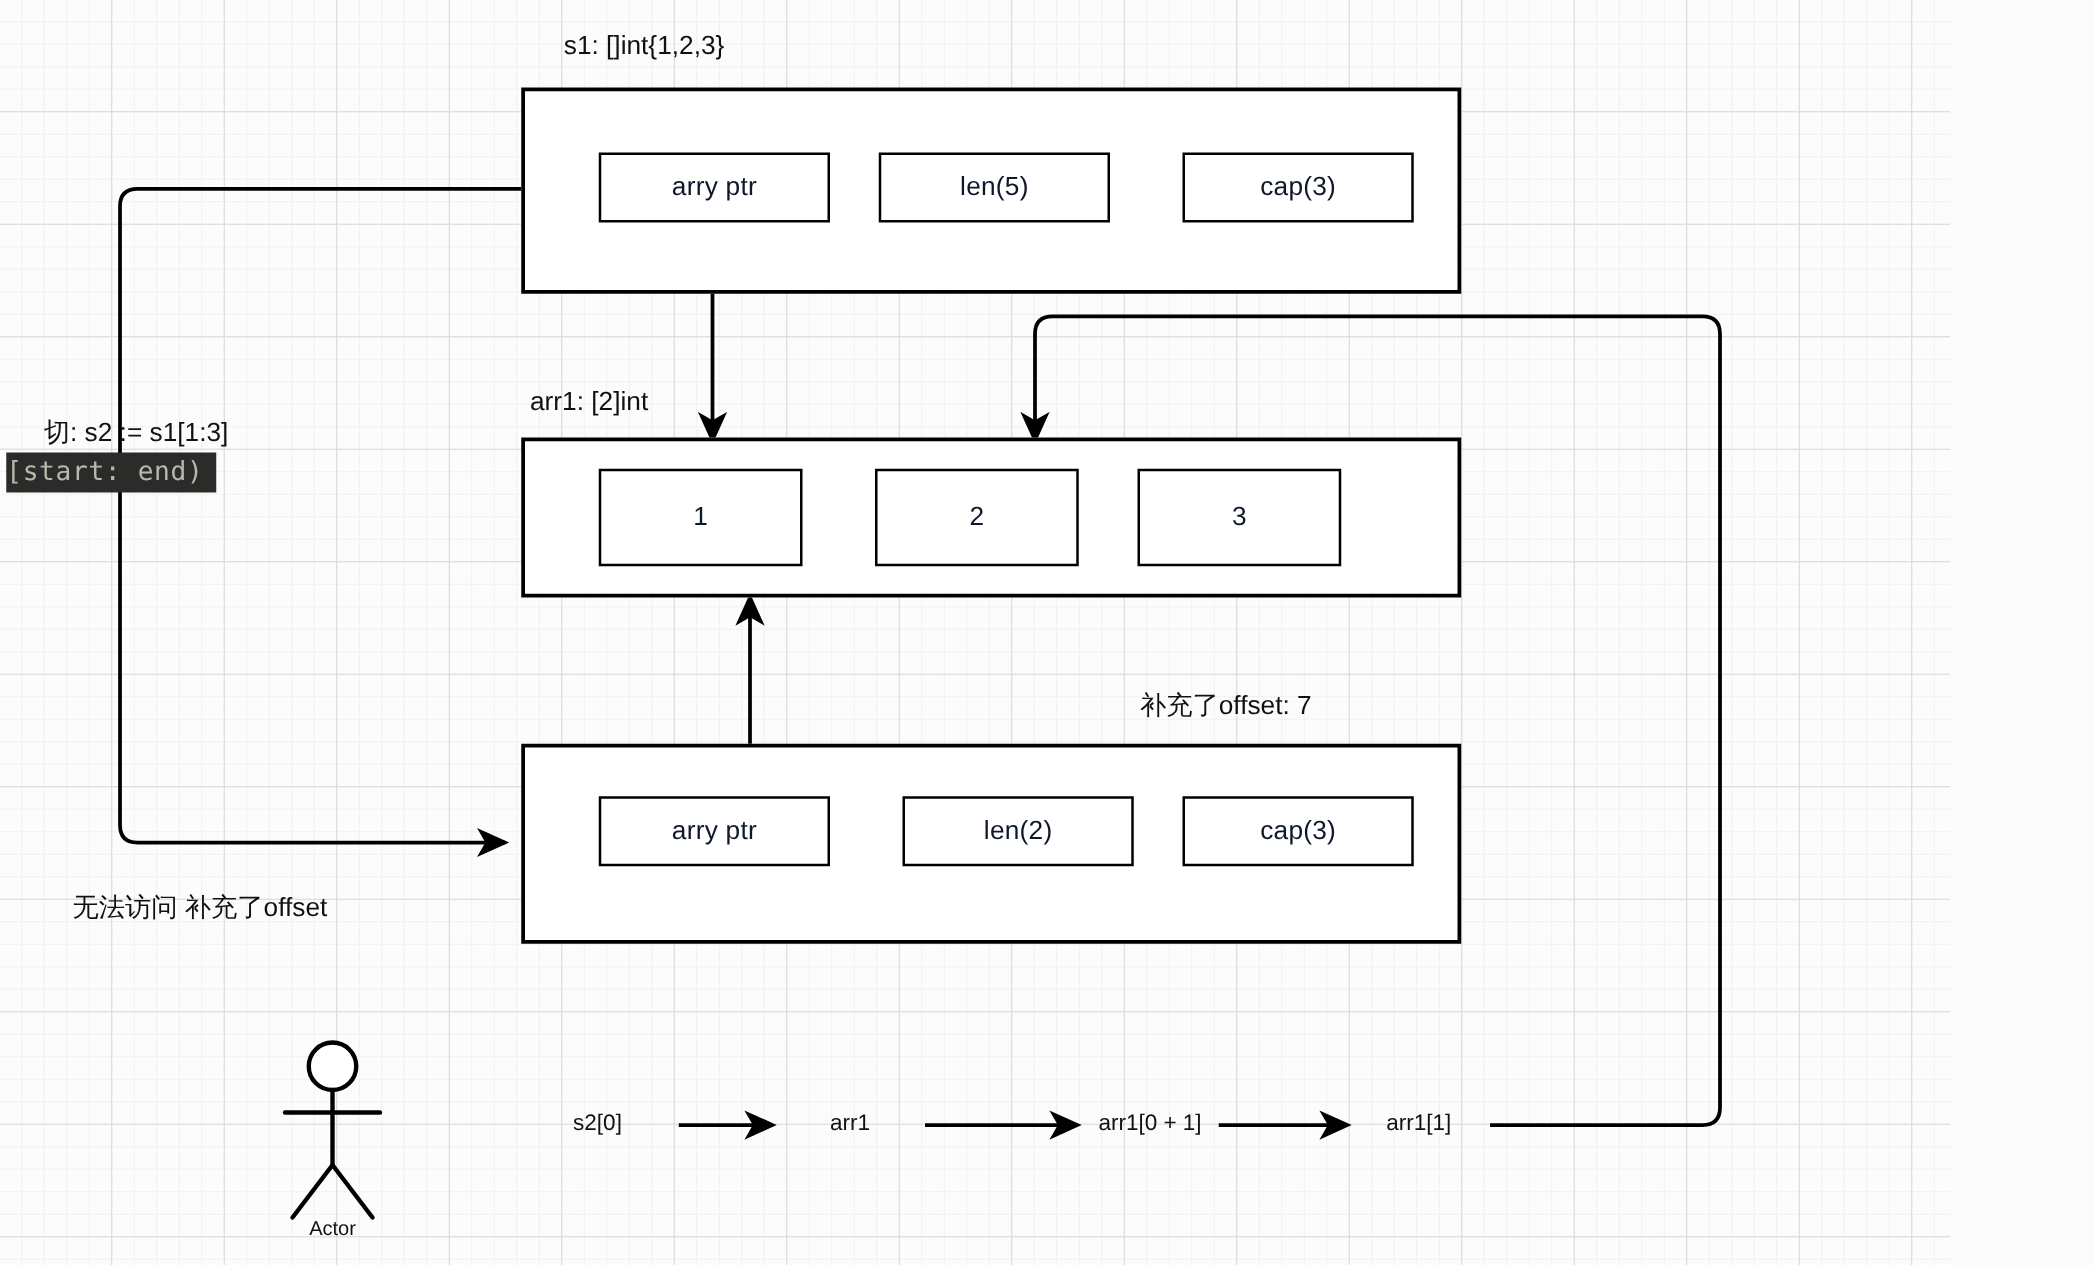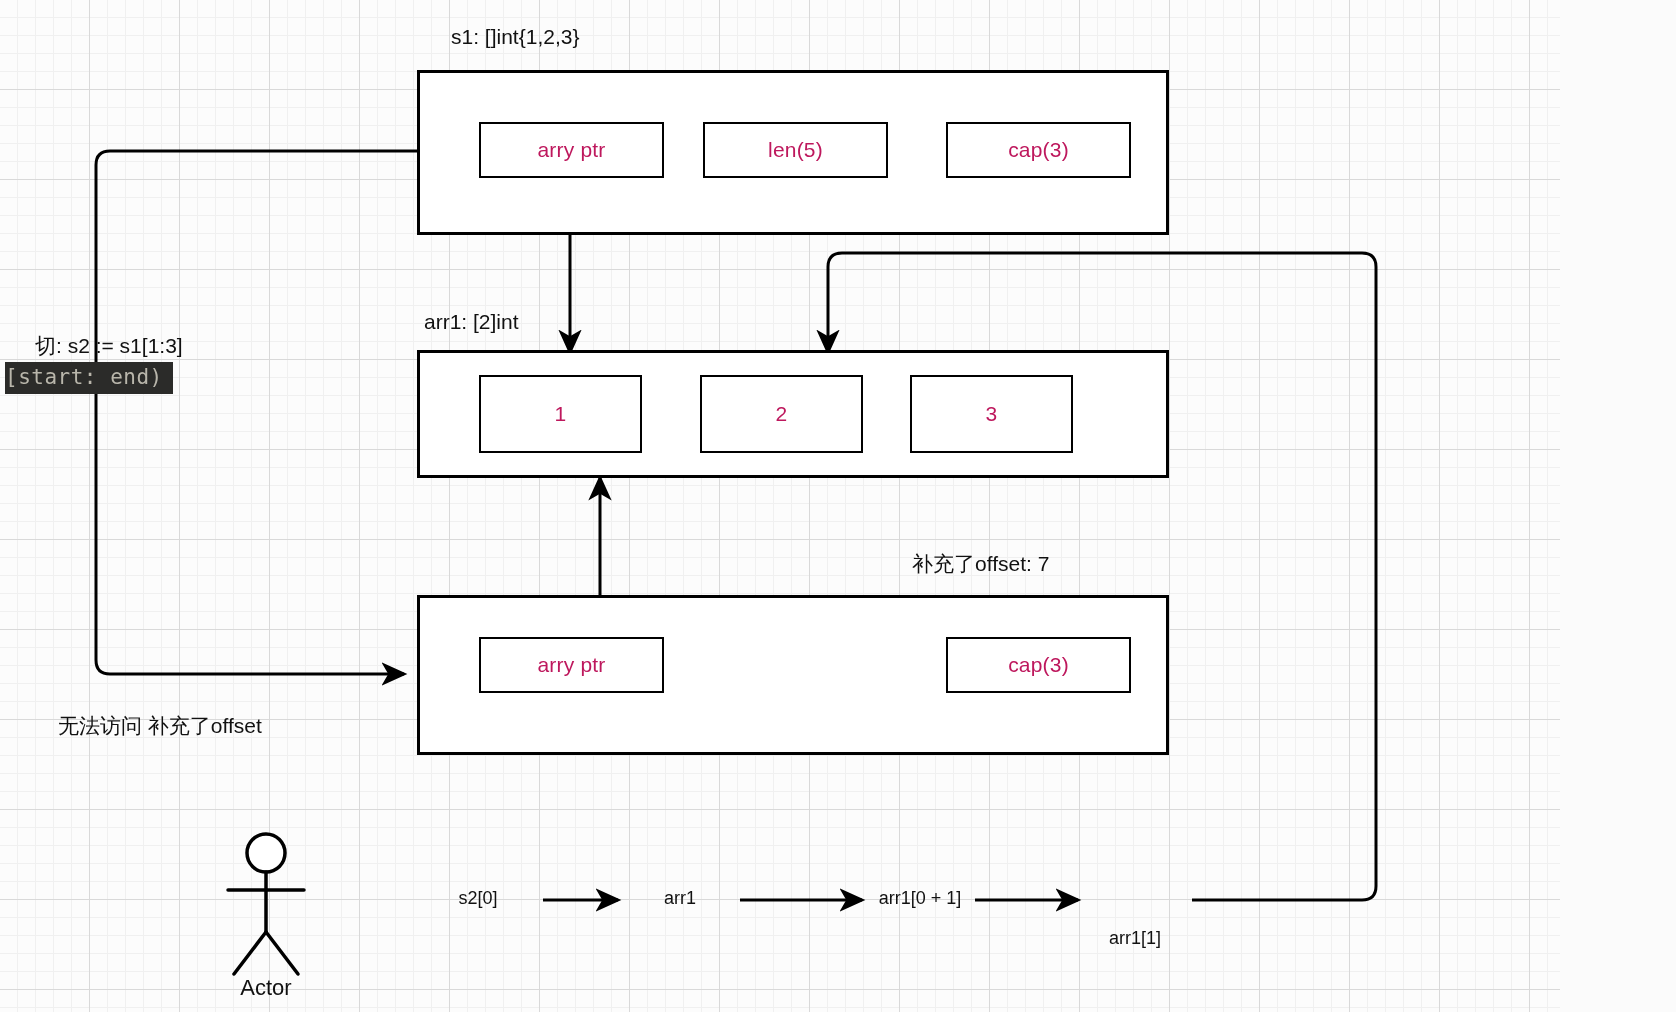--- a/index.html
+++ b/index.html
@@ -53,21 +53,21 @@
   
   .cell {
     position: absolute;
     box-sizing: border-box;
     border: 2px solid #000;
     background: #ffffff;
     display: flex;
     align-items: center;
     justify-content: center;
     font-size: 21px;
-    color: #be185d;
+    color: #0f172a;
     letter-spacing: .2px;
   }
 
   
   .label {
     position: absolute;
     font-size: 21px;
     color: #111;
     white-space: nowrap;
   }
@@ -94,21 +94,21 @@
   .flow-node {
     position: absolute;
     font-size: 18px;
     color: #111;
     white-space: nowrap;
     transform: translateX(-50%);
     text-align: left;
   }
   .actor-caption {
     position: absolute;
-    font-size: 22px;
+    font-size: 16px;
     color: #111;
     white-space: nowrap;
     transform: translateX(-50%);
     text-align: left;
   }
 </style>
 </head>
 <body>
 
 <div id="canvas">
@@ -169,30 +169,33 @@
     <span>3</span>
   </div>
 
   <div class="label-cn" style="left:912px; top:550px;">补充了offset: 7</div>
 
   <div class="struct-box" style="left:417px; top:595px; width:752px; height:160px;"></div>
 
   <div class="cell" style="left:479px; top:637px; width:185px; height:56px;">
     <span>arry ptr</span>
   </div>
+  <div class="cell" style="left:722px; top:637px; width:185px; height:56px;">
+    <span>len(2)</span>
+  </div>
   <div class="cell" style="left:946px; top:637px; width:185px; height:56px;">
     <span>cap(3)</span>
   </div>
 
   <div class="label-cn" style="left:11px; top:332px;margin-left:24px;">切:  s2 := s1[1:3]</div>
 
   <div class="code-chip" style="left:5px; top:362px;">[start: end)</div>
 
   <div class="label-cn" style="left:58px; top:712px;">无法访问 补充了offset</div>
 
   <div class="flow-node" style="left:478px; top:888px;">s2[0]</div>
   <div class="flow-node" style="left:680px; top:888px;">arr1</div>
   <div class="flow-node" style="left:920px; top:888px;">arr1[0 + 1]</div>
-  <div class="flow-node" style="left:1135px; top:888px;margin-top:40px;">arr1[1]</div>
+  <div class="flow-node" style="left:1135px; top:888px;">arr1[1]</div>
 
   <div class="actor-caption" style="left:266px; top:975px;">Actor</div>
 
 </div>
 
 </body></html>

